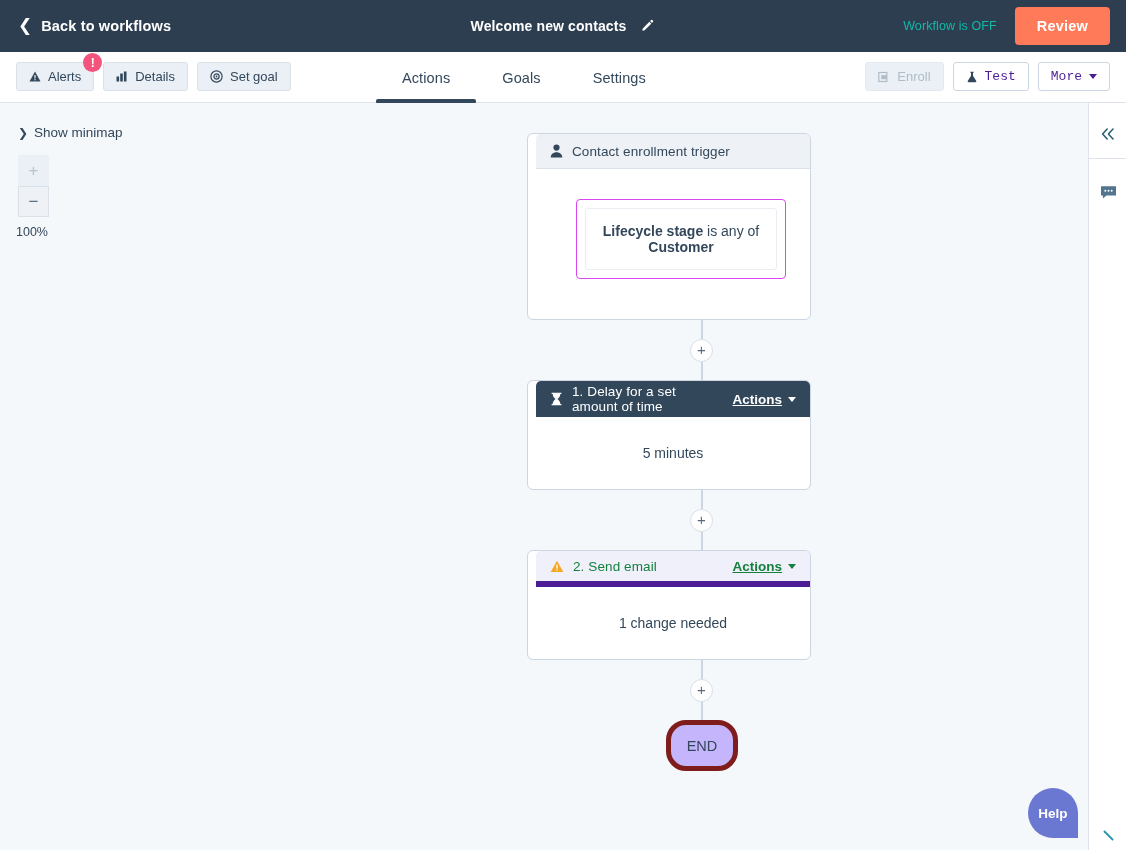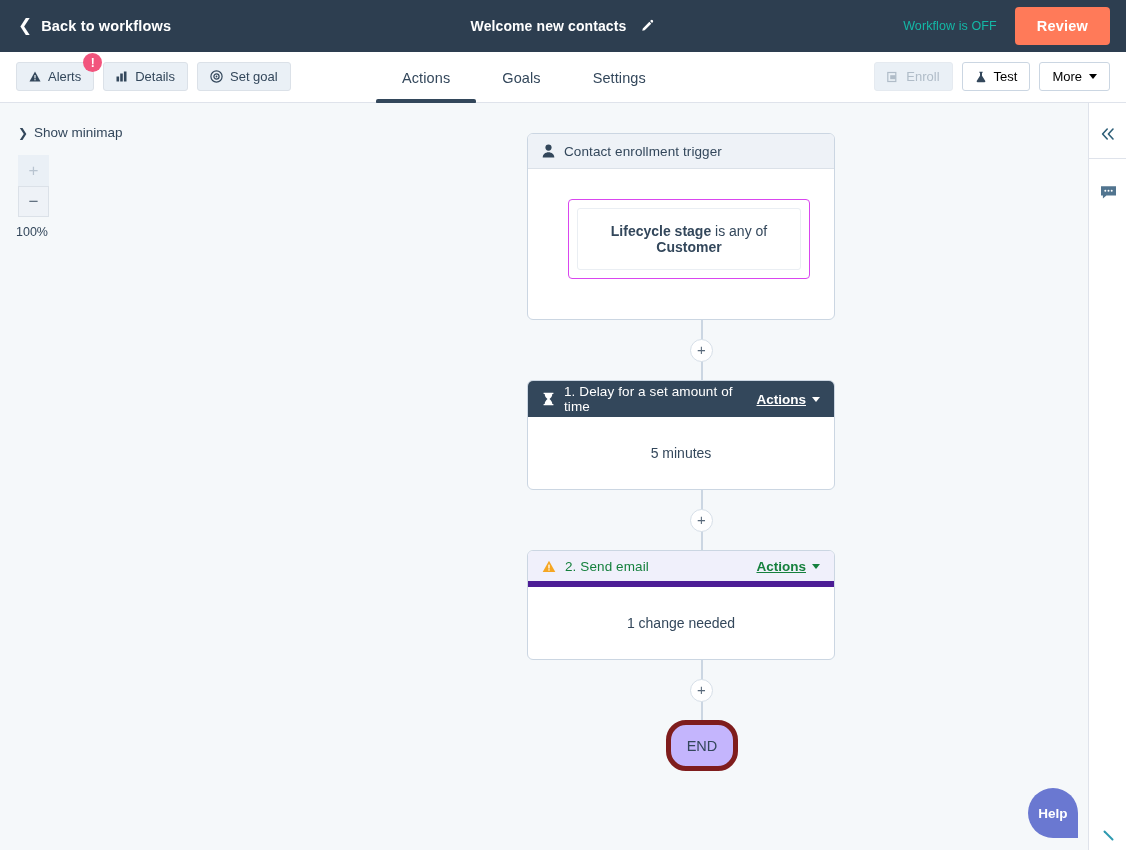--- a/index.html
+++ b/index.html
@@ -173,21 +173,22 @@
   }
   .sb-btn.disabled {
     background: #eaf0f6;
     border-color: #e5eaf0;
     color: #b0bcc8;
     cursor: default;
   }
   .sb-btn.light {
     background: #ffffff;
     border: 1px solid #cbd6e2;
-    color: #000000;
+    color: #4c1d95;
+    font-family: Liberation Mono, monospace;
   }
 
   
   .canvas {
     position: absolute;
     top: 103px; left: 0;
     width: 1088px; height: 747px;
     background: #f5f8fa;
     overflow: hidden;
   }
@@ -233,25 +234,26 @@
     color: #33475b;
   }
 
   
   .flow {
     position: absolute;
     left: 527px; top: 30px;
     width: 350px;
   }
   .card {
-    width: 308px;
+    width: 284px;
     background: #ffffff;
     border: 1px solid #cbd6e2;
     border-radius: 6px;
     position: relative;
+    padding-left: 8px;
   }
   .card-head {
     height: 35px;
     display: flex;
     align-items: center;
     padding: 0 14px;
     border-radius: 5px 5px 0 0;
     font-size: 13.5px;
     gap: 9px;
   }

